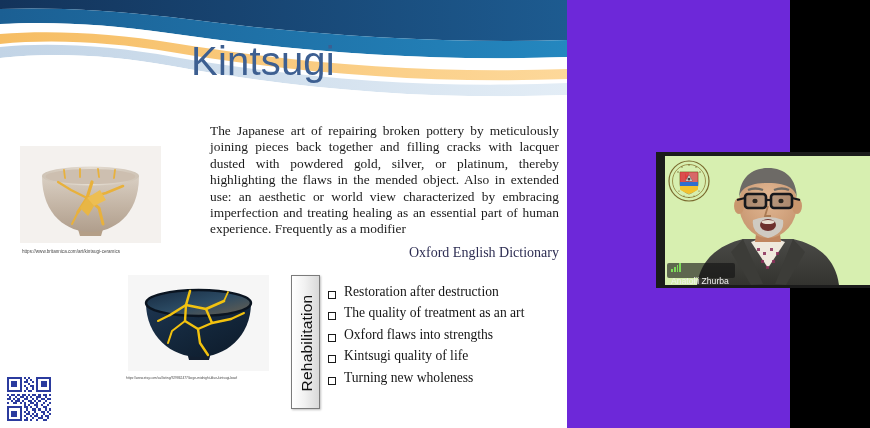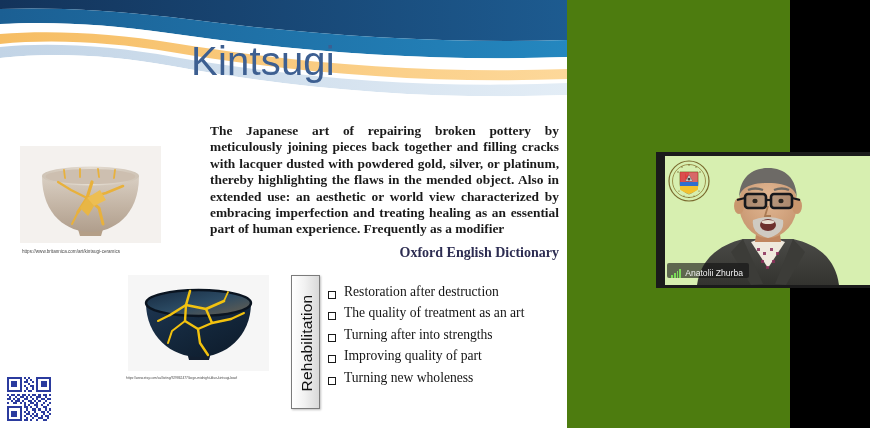--- a/index.html
+++ b/index.html
@@ -5,21 +5,21 @@
   * { box-sizing: border-box; margin: 0; padding: 0; }
   html, body {
     width: 870px; height: 428px;
     background: #000;
     overflow: hidden;
     font-family: "Liberation Sans", sans-serif;
   }
   #stage {
     position: relative;
     width: 790px; height: 428px;
-    background: #4d7c0f;
+    background: #6d28d9;
   }
 
   
   #slide {
     position: absolute;
     left: 0; top: 0;
     width: 567px; height: 428px;
     background: #ffffff;
     overflow: hidden;
   }
@@ -49,30 +49,29 @@
   #definition {
     position: absolute;
     left: 210px; top: 123px;
     width: 349px;
     font-family: "Liberation Serif", serif;
     font-size: 13.4px;
     line-height: 16.4px;
     color: #1a1a1a;
     text-align: justify;
     text-justify: inter-word;
-    font-weight: bold;
   }
   #attribution {
     position: absolute;
     left: 210px; top: 245px;
     width: 349px;
     text-align: right;
     font-family: "Liberation Serif", serif;
     font-size: 14px;
-    font-weight: bold;
+    font-weight: normal;
     color: #2d2d52;
   }
 
   
   .photo-frame { position: absolute; overflow: hidden; background: #fff; }
   #photo-1 { left: 20px; top: 146px; width: 141px; height: 97px; }
   #photo-2 { left: 128px; top: 275px; width: 141px; height: 96px; }
   .photo-frame svg { display: block; width: 100%; height: 100%; }
 
   .caption {
@@ -160,25 +159,26 @@
     left: 12px; top: 8px;
     width: 42px; height: 42px;
   }
   #crest svg { display: block; width: 100%; height: 100%; }
 
   #name-pill {
     position: absolute;
     left: 11px; bottom: 10px;
     height: 15px;
     display: flex;
-    align-items: flex-end;
+    align-items: flex-start;
     gap: 4px;
     padding: 0 6px 0 4px;
     background: rgba(20,20,20,0.62);
     border-radius: 2px;
+    flex-direction: column;
   }
   #signal-icon { display: flex; align-items: flex-end; gap: 1px; height: 9px; }
   #signal-icon i {
     display: block; width: 1.8px; background: #7ddc5a;
   }
   #signal-icon i:nth-child(1) { height: 3px; }
   #signal-icon i:nth-child(2) { height: 5px; }
   #signal-icon i:nth-child(3) { height: 7px; }
   #signal-icon i:nth-child(4) { height: 9px; }
   #participant-name {
@@ -324,25 +324,25 @@
       <div class="bullet-row">
         <span class="bullet-box"></span>
         <span>Restoration after destruction</span>
       </div>
       <div class="bullet-row">
         <span class="bullet-box"></span>
         <span>The quality of treatment as an art</span>
       </div>
       <div class="bullet-row">
         <span class="bullet-box"></span>
-        <span>Turning after into strengths</span>
+        <span>Oxford flaws into strengths</span>
       </div>
       <div class="bullet-row">
         <span class="bullet-box"></span>
-        <span>Improving quality of part</span>
+        <span>Kintsugi quality of life</span>
       </div>
       <div class="bullet-row">
         <span class="bullet-box"></span>
         <span>Turning new wholeness</span>
       </div>
     </div>
 
     <div id="qr">
       <svg viewBox="0 0 21 21" shape-rendering="crispEdges" aria-hidden="true">
         <rect width="21" height="21" fill="#ffffff"></rect>

